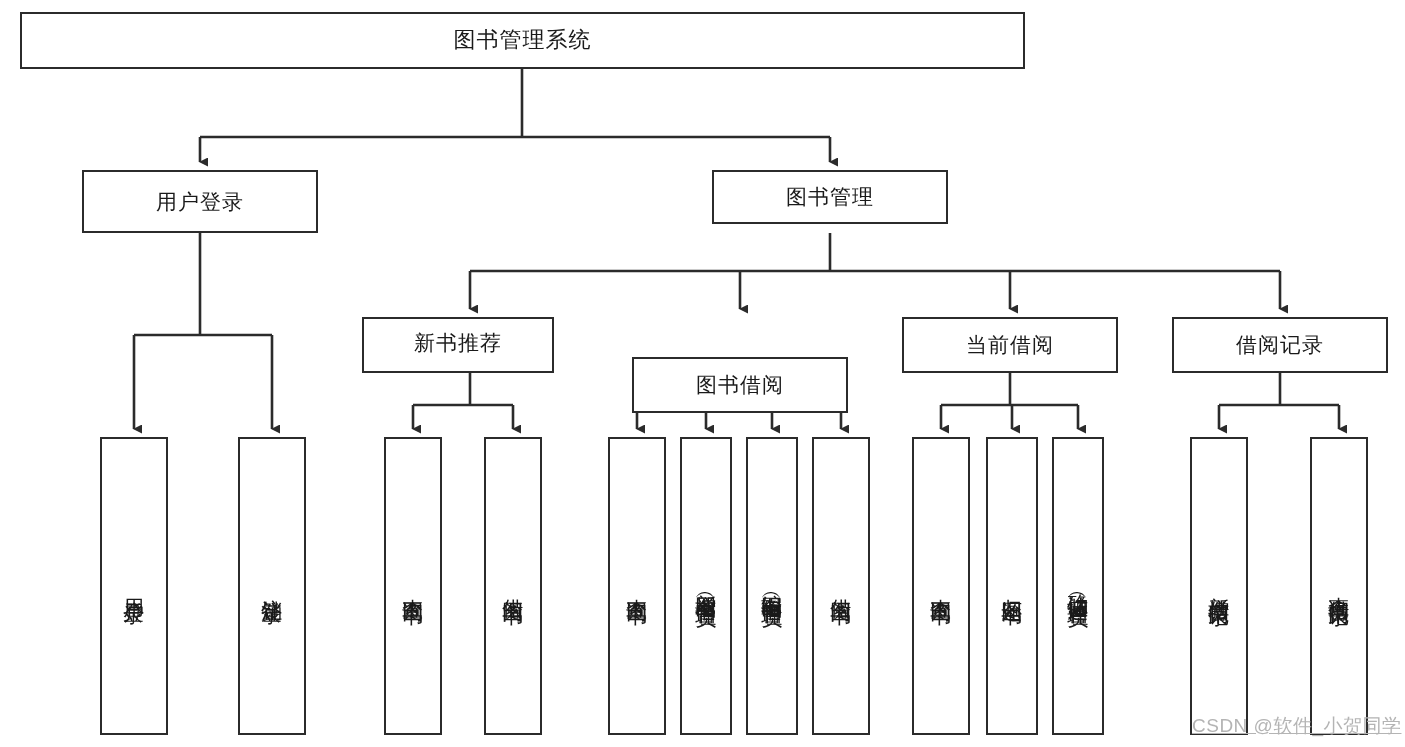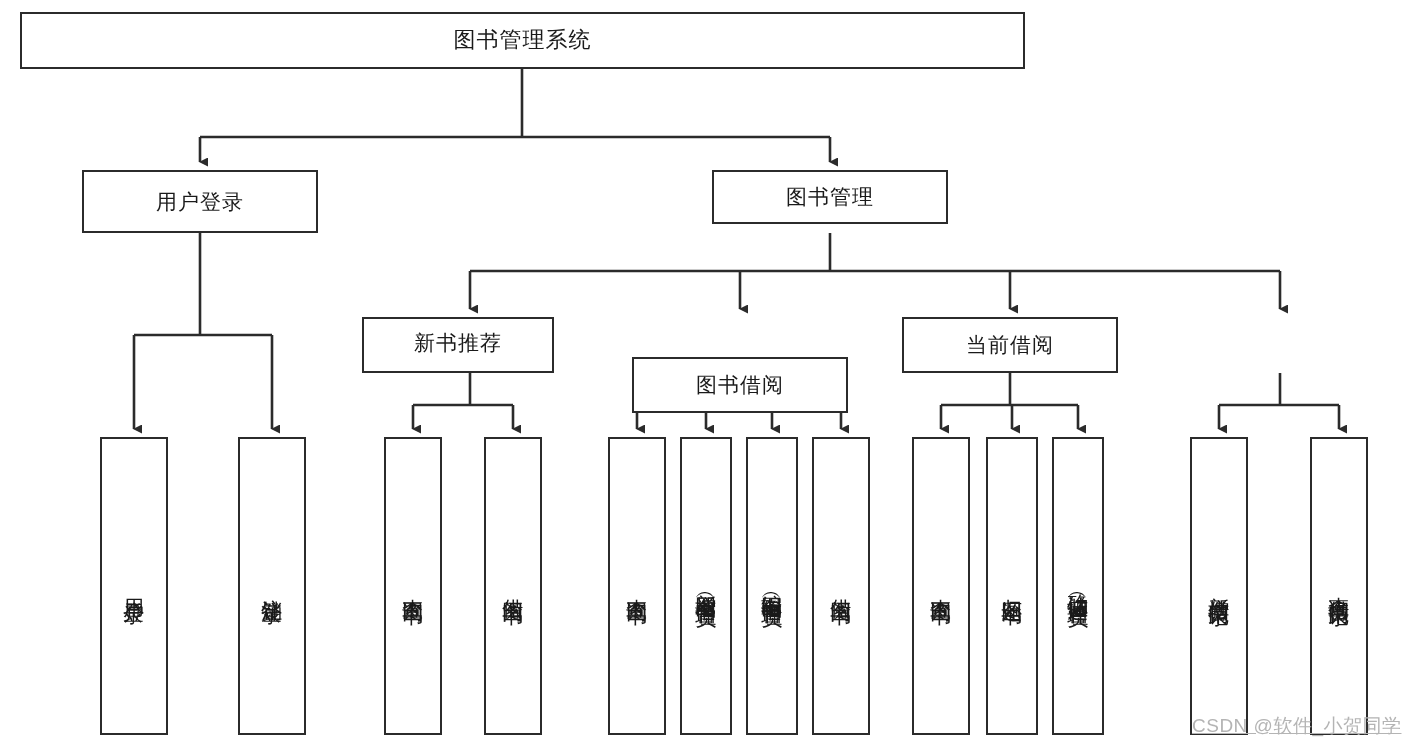--- a/index.html
+++ b/index.html
@@ -122,20 +122,21 @@
   </svg>
 
   <div class="node root horiz" style="left: 20px; top: 12px; width: 1005px; height: 57px;">图书管理系统</div>
 
   <div class="node horiz" style="left: 82px; top: 170px; width: 236px; height: 63px;">用户登录</div>
   <div class="node horiz" style="left: 712px; top: 170px; width: 236px; height: 54px;">图书管理</div>
 
   <div class="node horiz" style="left: 362px; top: 317px; width: 192px; height: 56px; font-family: Liberation Mono, monospace;">新书推荐</div>
   <div class="node horiz" style="left: 632px; top: 317px; width: 216px; height: 56px; margin-top: 40px;">图书借阅</div>
   <div class="node horiz" style="left: 902px; top: 317px; width: 216px; height: 56px;">当前借阅</div>
+  <div class="node horiz" style="left: 1172px; top: 317px; width: 216px; height: 56px;">借阅记录</div>
 
   <div class="node leaf" style="left: 100px; top: 437px; width: 68px; height: 298px;">
     <span class="vlabel">用户登录</span>
   </div>
   <div class="node leaf" style="left: 238px; top: 437px; width: 68px; height: 298px;">
     <span class="vlabel">注销登录</span>
   </div>
   <div class="node leaf" style="left: 384px; top: 437px; width: 58px; height: 298px;">
     <span class="vlabel">查询图书</span>
   </div>

